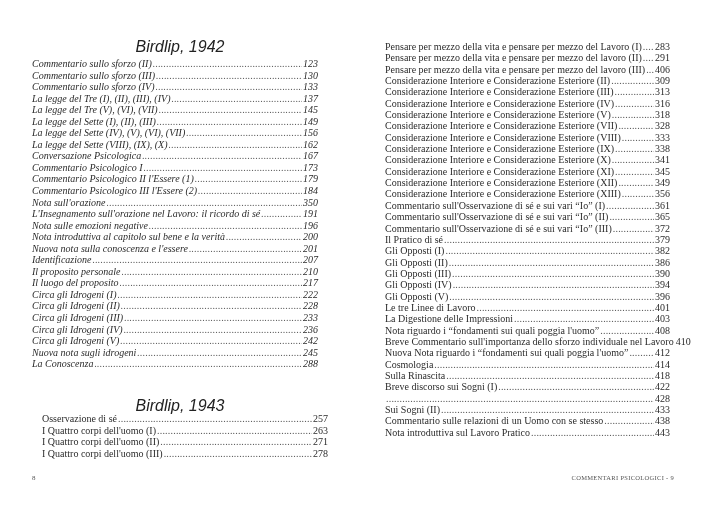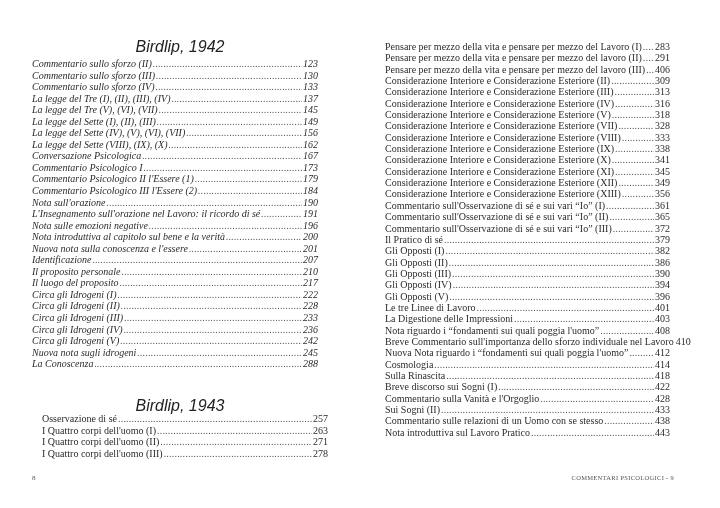--- a/index.html
+++ b/index.html
@@ -152,21 +152,21 @@
     <span class="toc-page">179</span>
   </li>
       <li class="toc-item">
     <span class="toc-title">Commentario Psicologico III l'Essere (2)</span>
     <span class="toc-leader"></span>
     <span class="toc-page">184</span>
   </li>
       <li class="toc-item">
     <span class="toc-title">Nota sull'orazione</span>
     <span class="toc-leader"></span>
-    <span class="toc-page">190</span>
+    <span class="toc-page">350</span>
   </li>
       <li class="toc-item">
     <span class="toc-title">L'Insegnamento sull'orazione nel Lavoro: il ricordo di sé</span>
     <span class="toc-leader"></span>
     <span class="toc-page">191</span>
   </li>
       <li class="toc-item">
     <span class="toc-title">Nota sulle emozioni negative</span>
     <span class="toc-leader"></span>
     <span class="toc-page">196</span>
@@ -411,21 +411,20 @@
     <span class="toc-title">Sulla Rinascita</span>
     <span class="toc-leader"></span>
     <span class="toc-page">418</span>
   </li>
       <li class="toc-item">
     <span class="toc-title">Breve discorso sui Sogni (I)</span>
     <span class="toc-leader"></span>
     <span class="toc-page">422</span>
   </li>
       <li class="toc-item">
-    <span class="toc-title">Commentario sulla Vanità e l'Orgoglio</span>
     <span class="toc-leader"></span>
     <span class="toc-page">428</span>
   </li>
       <li class="toc-item">
     <span class="toc-title">Sui Sogni (II)</span>
     <span class="toc-leader"></span>
     <span class="toc-page">433</span>
   </li>
       <li class="toc-item">
     <span class="toc-title">Commentario sulle relazioni di un Uomo con se stesso</span>

